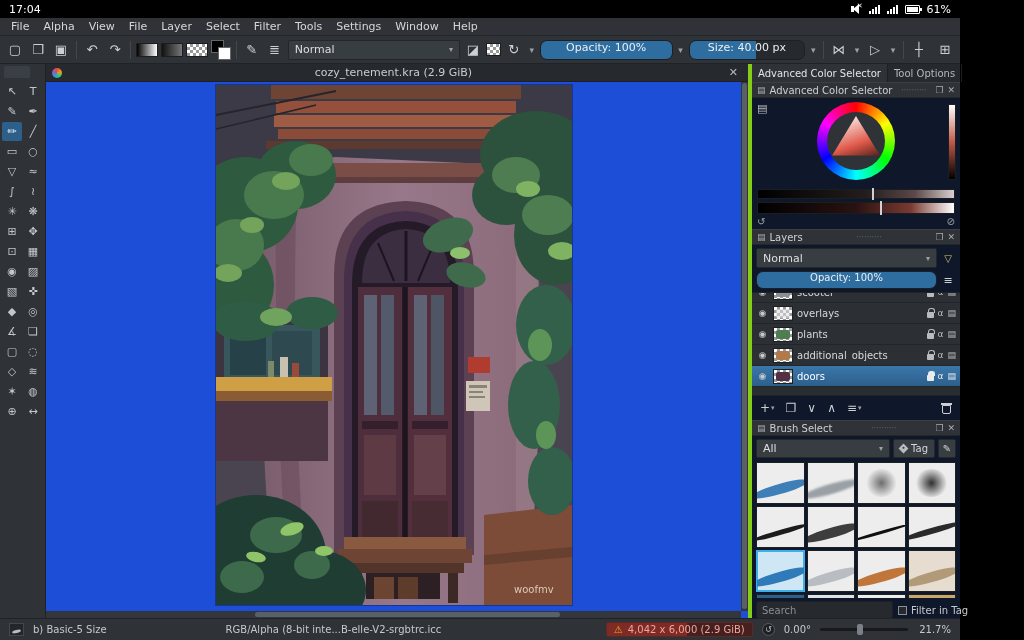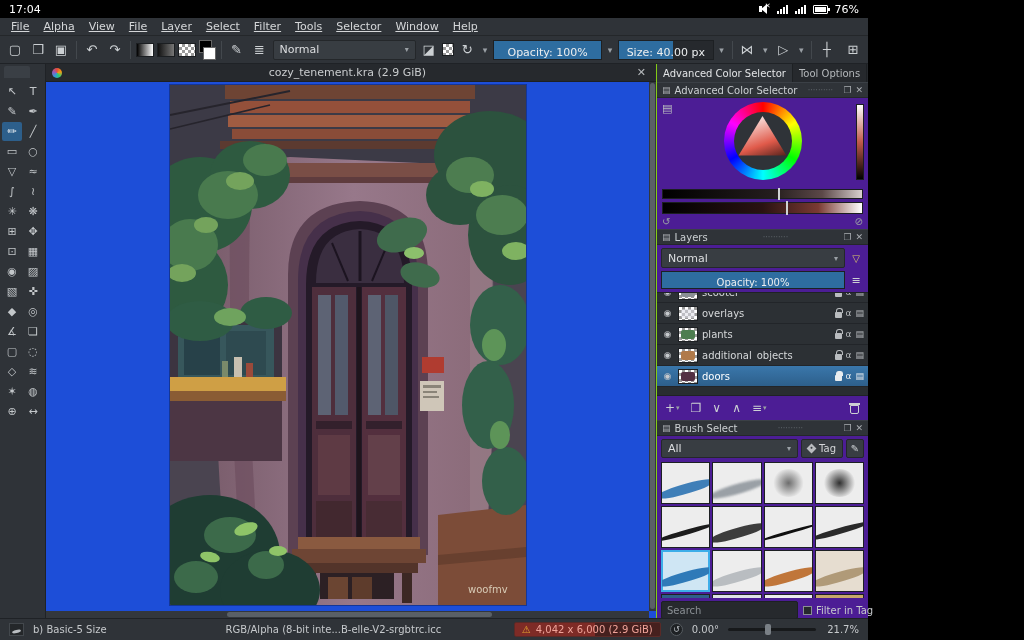--- a/index.html
+++ b/index.html
@@ -1,37 +1,37 @@
 <!DOCTYPE html>
 <html><head>
 <meta charset="utf-8">
 <style>
   * { margin:0; padding:0; box-sizing:border-box; }
   html,body { width:1024px; height:640px; overflow:hidden; }
   body { font-family:"DejaVu Sans","Liberation Sans",sans-serif; font-size:11px; color:#d6d8da; background:#000; }
-  .screen { position:relative; width:868px; height:640px; background:#2f3338; }
+  .screen { position:relative; width:960px; height:640px; background:#2f3338; }
 
   
   .android-bar { position:absolute; top:0; left:0; right:0; height:18px; background:#000; color:#fff;
     display:flex; align-items:center; padding:0 9px; font-size:11px; }
   .android-right { margin-left:auto; display:flex; align-items:center; gap:7px; }
   .mute { position:relative; width:11px; height:10px; }
   .mute .spk { position:absolute; left:0; top:2px; width:3px; height:6px; background:#fff; }
   .mute .cone { position:absolute; left:2px; top:0; width:0; height:0; border-top:5px solid transparent; border-bottom:5px solid transparent; border-right:6px solid #fff; }
   .mute .x { position:absolute; right:-1px; top:-2px; font-size:7px; color:#fff; }
   .sig { display:flex; align-items:flex-end; gap:1px; }
   .sig i { display:block; width:2px; background:#fff; }
   .batt { position:relative; width:15px; height:9px; border:1px solid #fff; border-radius:1px; }
   .batt::after { content:""; position:absolute; right:-3px; top:2px; width:2px; height:3px; background:#fff; }
   .batt i { position:absolute; inset:1px; background:#fff; }
 
   
   .menubar { position:absolute; top:18px; left:0; right:0; height:18px; background:#2f3338;
     border-bottom:1px solid #24272a; display:flex; align-items:center; padding:0 4px; }
-  .menu-item { padding:0 7px; height:100%; display:flex; align-items:center; color:#d4d6d8; cursor:default;text-decoration:underline; }
+  .menu-item { padding:0 7px; height:100%; display:flex; align-items:center; color:#d4d6d8; cursor:default; }
 
   
   .toolbar { position:absolute; top:36px; left:0; right:0; height:28px; background:#2f3338;
     border-bottom:1px solid #1f2226; display:flex; align-items:center; gap:3px; padding:0 5px; }
   .tbtn { min-width:20px; height:22px; display:flex; align-items:center; justify-content:center;
     color:#ccd0d3; font-size:13px; border-radius:2px; }
   .tbtn.small { font-size:9px; min-width:10px; color:#9aa0a5; }
   .tsep { width:1px; height:18px; background:#43484d; margin:0 2px; }
   .swatch { width:24px; height:14px; border:1px solid #1b1e21; }
   .grad1 { background:linear-gradient(to right,#000,#fff); }
@@ -39,22 +39,22 @@
   .checker { background-image:linear-gradient(45deg,#9a9a9a 25%,transparent 25%,transparent 75%,#9a9a9a 75%),
     linear-gradient(45deg,#9a9a9a 25%,transparent 25%,transparent 75%,#9a9a9a 75%);
     background-position:0 0,3px 3px; background-size:6px 6px; background-color:#fff; }
   .fgbg { position:relative; width:22px; height:20px; }
   .fgbg .fg { position:absolute; top:0; left:0; width:13px; height:13px; background:#000; border:1px solid #666; }
   .fgbg .bg { position:absolute; bottom:0; right:0; width:13px; height:13px; background:#fff; border:1px solid #666; }
   .dropdown { height:20px; background:#383d42; border:1px solid #24272a; border-radius:2px;
     display:flex; align-items:center; padding:0 6px; gap:6px; color:#dcdee0; }
   .dropdown .arrow { margin-left:auto; font-size:8px; color:#9aa0a5; }
   .blend-dd { width:188px; }
-  .slider { position:relative; height:20px; background:#26292d; border:1px solid #1d2023; border-radius:0;
-    overflow:hidden; display:flex; align-items:flex-end; justify-content:center; }
+  .slider { position:relative; height:20px; background:#26292d; border:1px solid #1d2023; border-radius:7px;
+    overflow:hidden; display:flex; align-items:flex-start; justify-content:center; }
   .slider .fill { position:absolute; left:0; top:0; bottom:0; background:#2e6da0; }
   .slider .lbl { position:relative; z-index:1; font-size:11px; color:#eceeef; white-space:nowrap; }
   .op-slider { width:146px; } .sz-slider { width:128px; }
   .spacer { flex:1; }
 
   
   .main { position:absolute; top:64px; left:0; right:0; bottom:22px; }
 
   
   .toolbox { position:absolute; top:0; left:0; bottom:0; width:46px; background:#2f3338;
@@ -74,21 +74,21 @@
   .doc-close { color:#b6babd; font-size:11px; padding:0 4px; }
   .viewport { position:absolute; top:18px; left:0; right:7px; bottom:7px; overflow:hidden;
     display:flex; justify-content:center; }
   .painting { margin-top:3px; width:356px; height:520px; box-shadow:0 0 0 1px rgba(0,0,0,.3); background:#4a4450; }
   .vscroll { position:absolute; top:18px; right:0; bottom:7px; width:7px; background:#33373c; }
   .vthumb { position:absolute; top:1px; bottom:2px; left:1px; right:1px; background:#5a6066; border-radius:3px; }
   .hscroll { position:absolute; bottom:0; left:0; right:7px; height:7px; background:#33373c; }
   .hthumb { position:absolute; left:30%; width:44%; top:1px; bottom:1px; background:#5a6066; border-radius:3px; }
 
   
-  .right-panel { position:absolute; top:0; right:0; bottom:0; width:212px; background:#4c1d95; border-left:1px solid #84cc16;margin-left:36px; }
+  .right-panel { position:absolute; top:0; right:0; bottom:0; width:212px; background:#0f172a; border-left:4px solid #84cc16;margin-left:36px; }
   .panel-tabs { display:flex; height:18px; background:#26292d; }
   .ptab { padding:0 6px; display:flex; align-items:center; font-size:10px; color:#b4b8bb; border-right:1px solid #1d2023; white-space:nowrap; }
   .ptab.active { background:#2f3338; color:#e2e4e6; }
   .docker-header { height:16px; display:flex; align-items:center; padding:0 5px; gap:4px; color:#ccd0d3;
     font-size:10px; background:#2f3338; border-top:1px solid #3b4046; border-bottom:1px solid #24272a; white-space:nowrap; }
   .docker-header .dots { flex:1; text-align:center; color:#5a6066; font-size:8px; overflow:hidden; }
   .dh-btn { color:#a9adb1; font-size:9px; }
 
   .cs-body { position:relative; height:88px; }
   .cs-grid-btn { position:absolute; left:5px; top:4px; font-size:11px; color:#b9bcbf; }
@@ -205,34 +205,34 @@
         </span>
       <span class="sig">
           <i style="height:3px"></i>
           <i style="height:5px"></i>
           <i style="height:7px"></i>
           <i style="height:9px"></i>
         </span>
       <span class="batt">
           <i></i>
         </span>
-      <span>76%</span>
+      <span>61%</span>
     </span>
   </div>
 
   <div class="menubar">
     <span class="menu-item">File</span>
     <span class="menu-item">Alpha</span>
     <span class="menu-item">View</span>
     <span class="menu-item">File</span>
     <span class="menu-item">Layer</span>
     <span class="menu-item">Select</span>
     <span class="menu-item">Filter</span>
     <span class="menu-item">Tools</span>
-    <span class="menu-item">Selector</span>
+    <span class="menu-item">Settings</span>
     <span class="menu-item">Window</span>
     <span class="menu-item">Help</span>
   </div>
 
   <div class="toolbar">
     <span class="tbtn">
         <span>▢</span>
       </span>
     <span class="tbtn">
         <span>❒</span>

